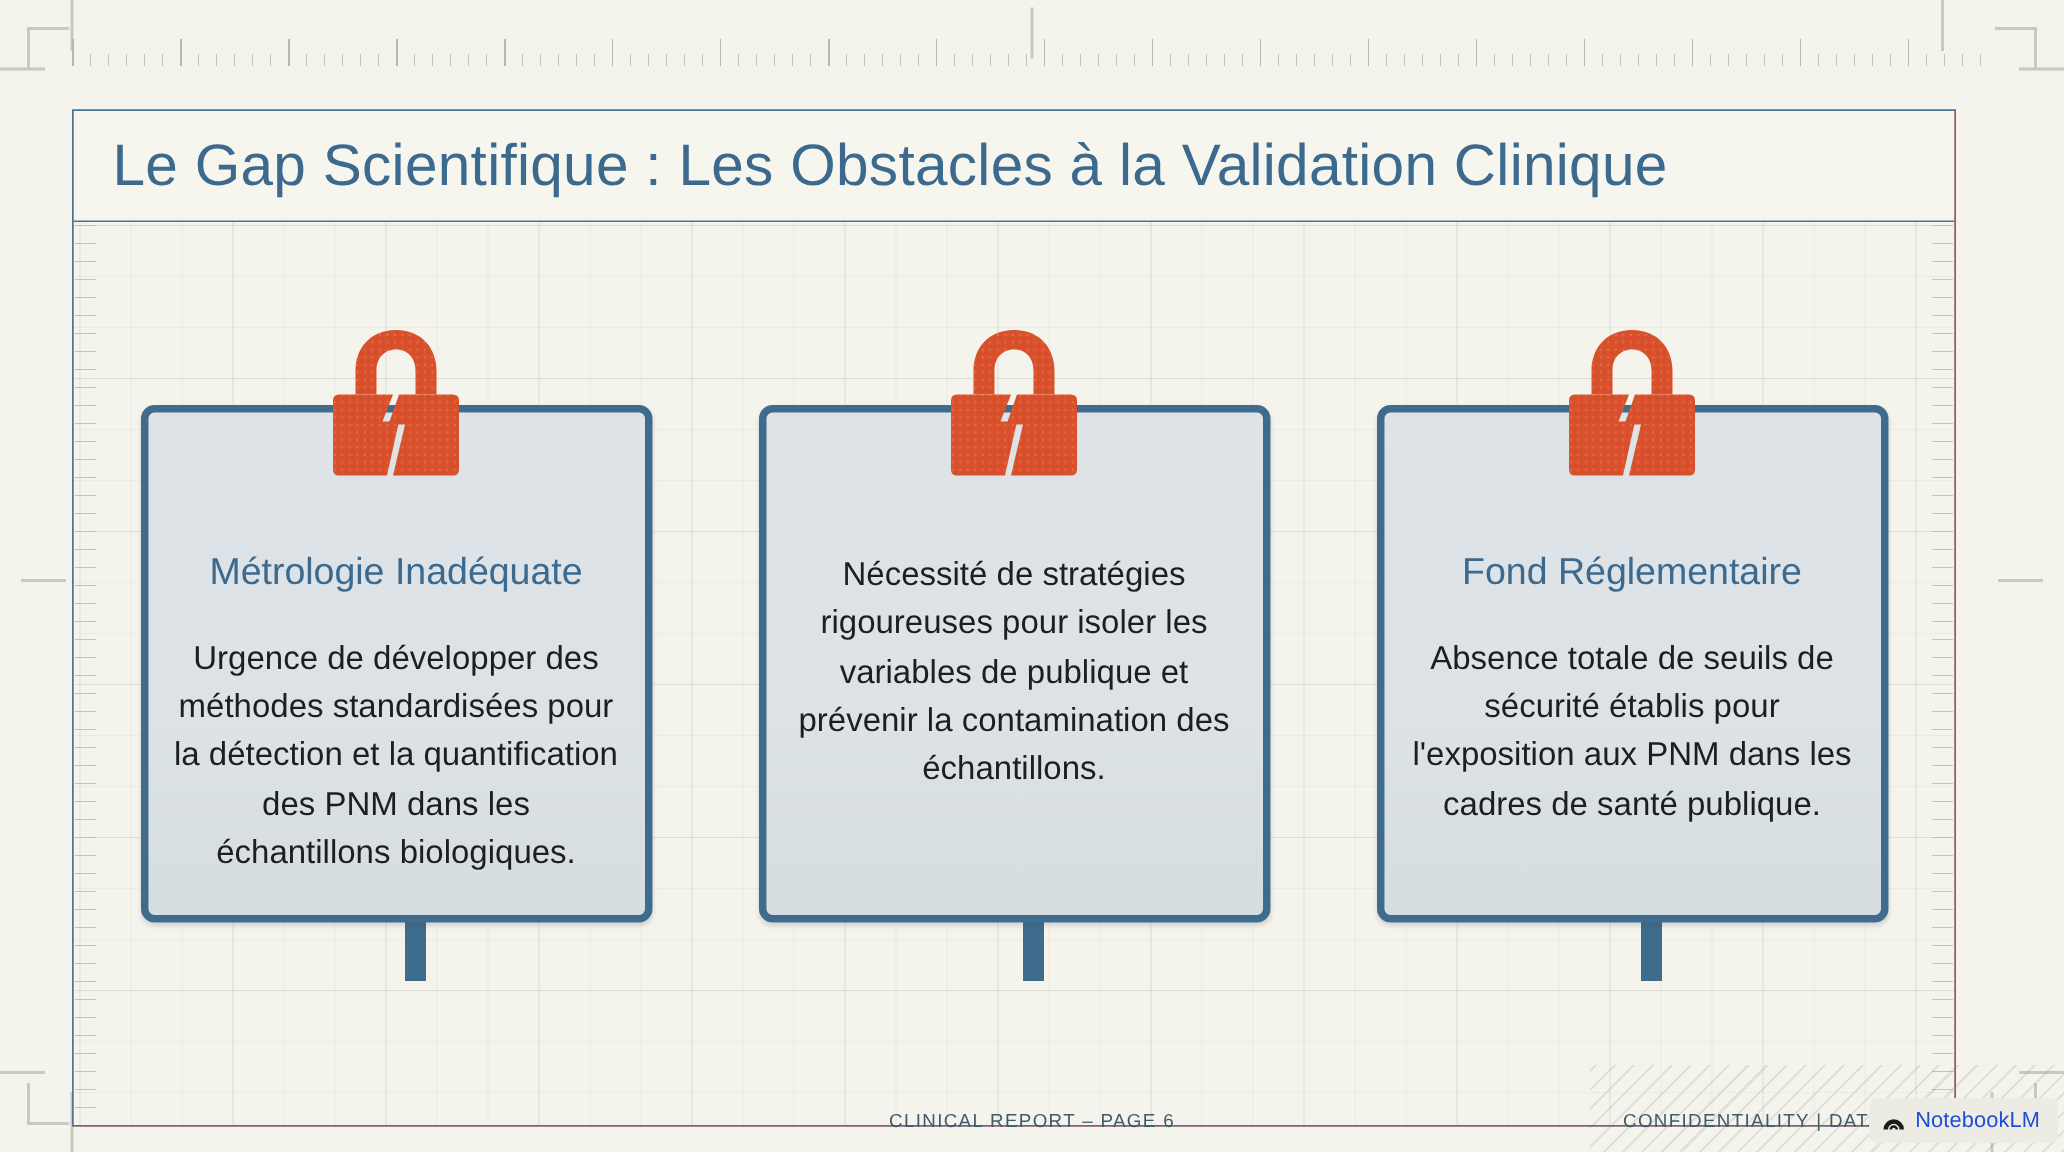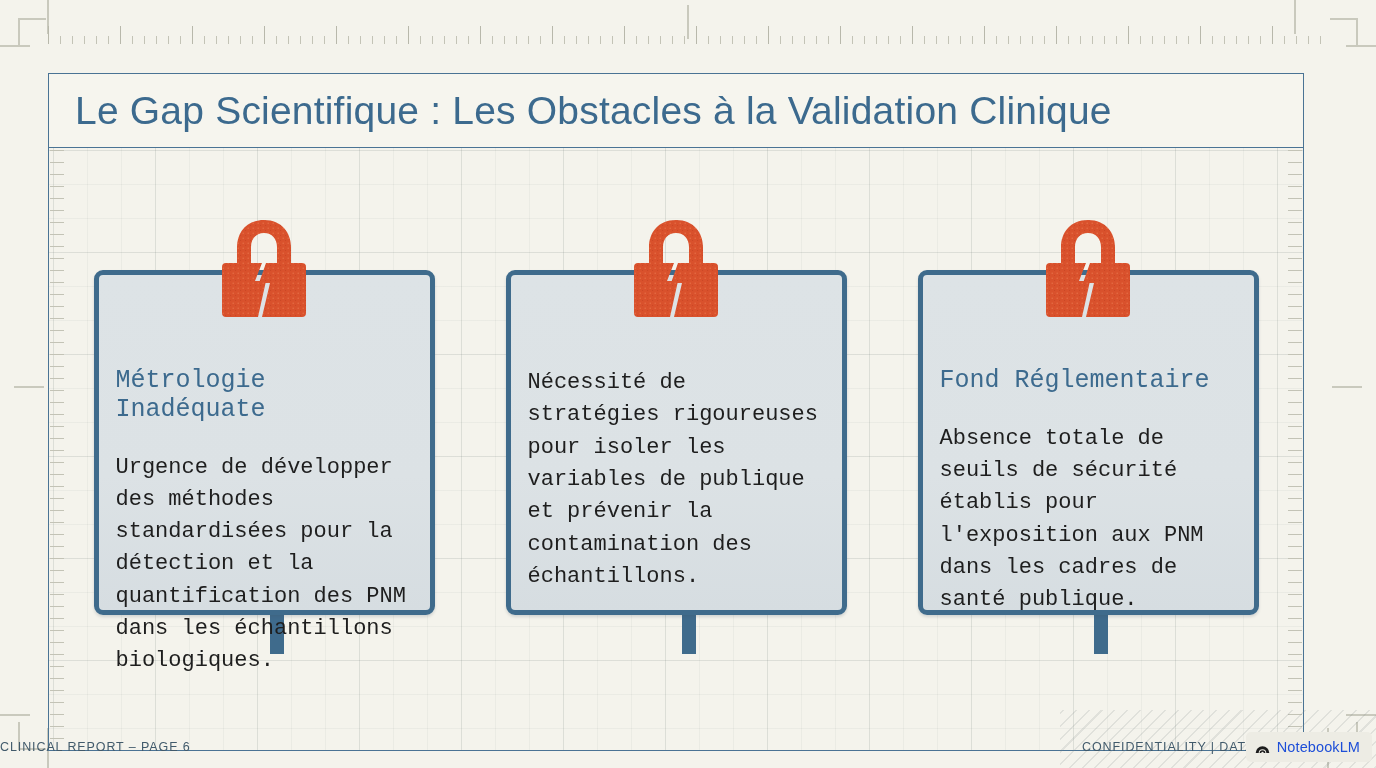--- a/index.html
+++ b/index.html
@@ -164,21 +164,21 @@
   .card {
     position: absolute;
     left: 0; top: 0;
     width: 341px;
     height: 345px;
     border: 5px solid #3f6b8c;
     border-radius: 9px;
     background: linear-gradient(to bottom, #dde3e6 0%, #dce2e5 60%, #d6dde1 100%);
     box-shadow: 0 2px 3px rgba(60,80,95,0.18);
     padding: 92px 17px 12px 17px;
-    font-family: Liberation Mono, monospace;
+    text-align: center;
   }
 
   .card-title {
     font-size: 25px;
     font-weight: 400;
     color: #3c6a8e;
     margin-bottom: 27px;
     line-height: 1.15;
   }
 
@@ -205,21 +205,21 @@
   }
   .stem.s1 { left: 221px; }
   .stem.s2 { left: 633px; }
   .stem.s3 { left: 1045px; }
 
   
   .footer-center {
     position: absolute;
     left: 0; right: 0;
     bottom: 14px;
-    text-align: left;
+    text-align: center;
     font-size: 12.5px;
     letter-spacing: 0.9px;
     color: #415a6b;
     z-index: 5;
   }
 
   .footer-right {
     position: absolute;
     right: 0;
     bottom: 0;

